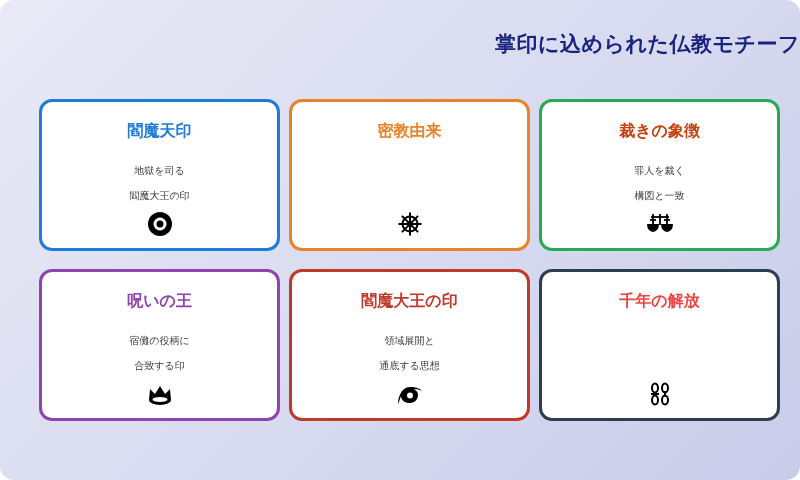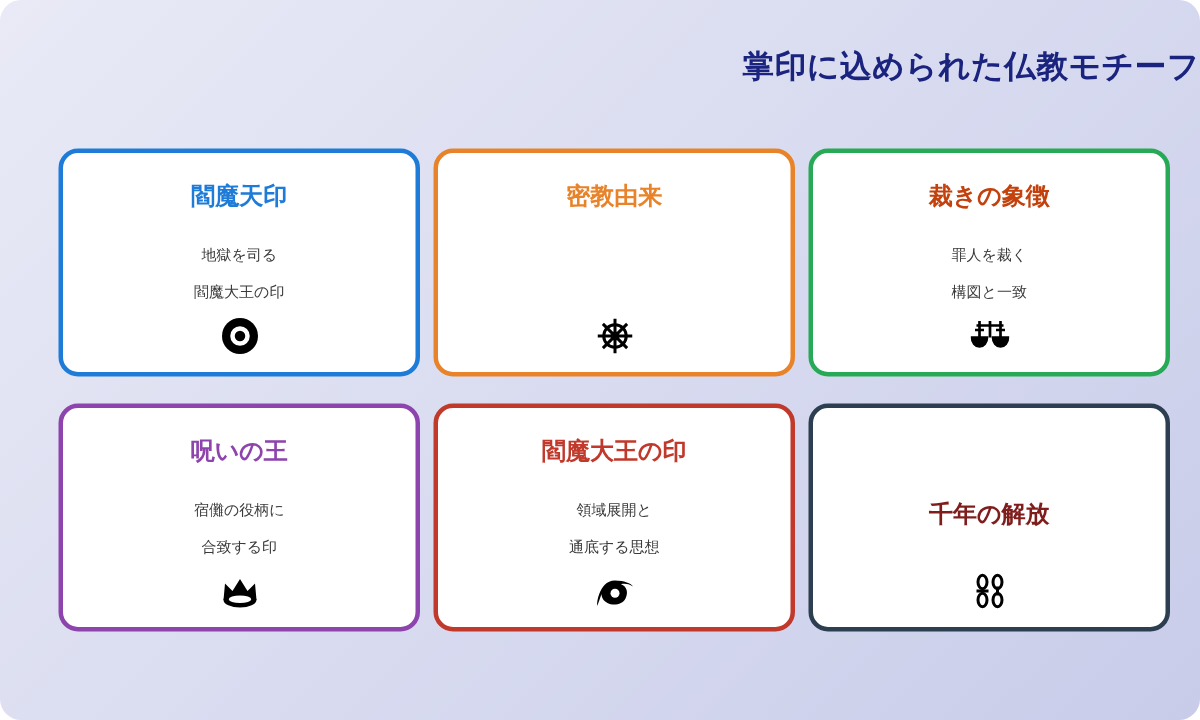--- a/index.html
+++ b/index.html
@@ -122,21 +122,21 @@
     </div>
     <div class="icon">
       <svg viewBox="0 0 26 26">
         <path d="M13 6 C19 6 24 8 25 10 C22 8 19 8 17 8.5 C21 10 22 14 20 18 C18 22 12 23 8 21 C5 19.5 4 17 4 15 C3 18 2 21 1 23 C1 18 3 12 6 9 C8 7 10 6 13 6 Z" fill="#000"></path>
         <circle cx="13" cy="14.5" r="3" fill="#fff"></circle>
       </svg>
     </div>
   </div>
 
   <div class="card" style="left: 539px; top: 269px; border-color: rgb(44, 62, 80);">
-    <div class="ctitle" style="color: #7f1d1d; margin-top: 42px;">千年の解放</div>
+    <div class="ctitle" style="color: #ef4444;">千年の解放</div>
     <div class="icon">
       <svg viewBox="0 0 26 26" fill="none" stroke="#000" stroke-width="2">
         <ellipse cx="8" cy="7" rx="3" ry="4.5"></ellipse>
         <ellipse cx="8" cy="19" rx="3" ry="4.5"></ellipse>
         <line x1="4" y1="13" x2="12" y2="13"></line>
         <ellipse cx="18" cy="7" rx="3" ry="4.5"></ellipse>
         <ellipse cx="18" cy="19" rx="3" ry="4.5"></ellipse>
         <line x1="18" y1="10" x2="18" y2="16"></line>
       </svg>
     </div>

